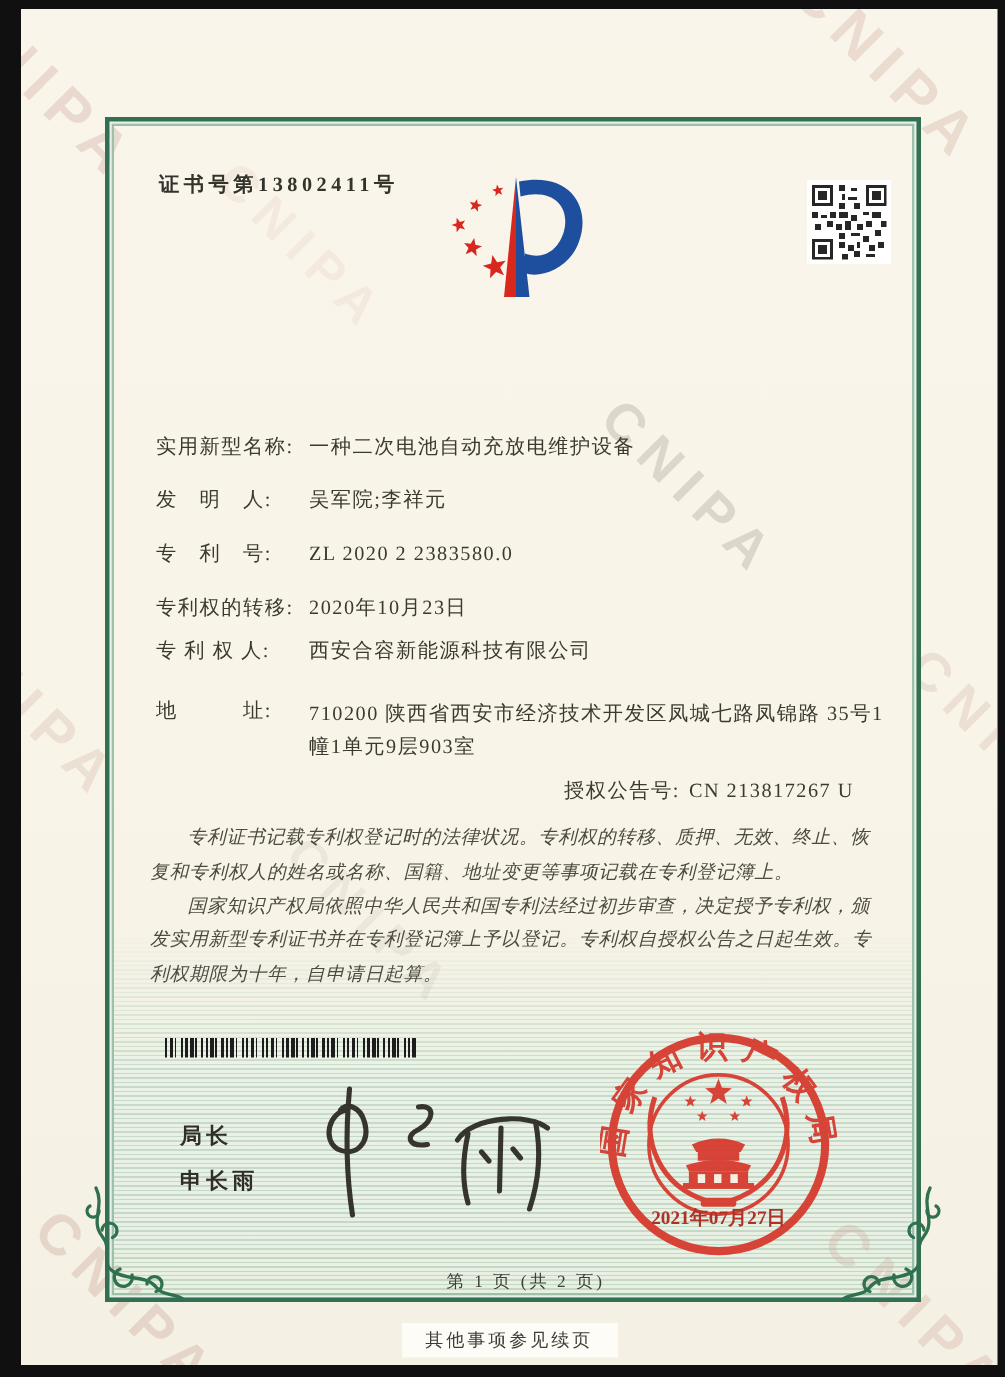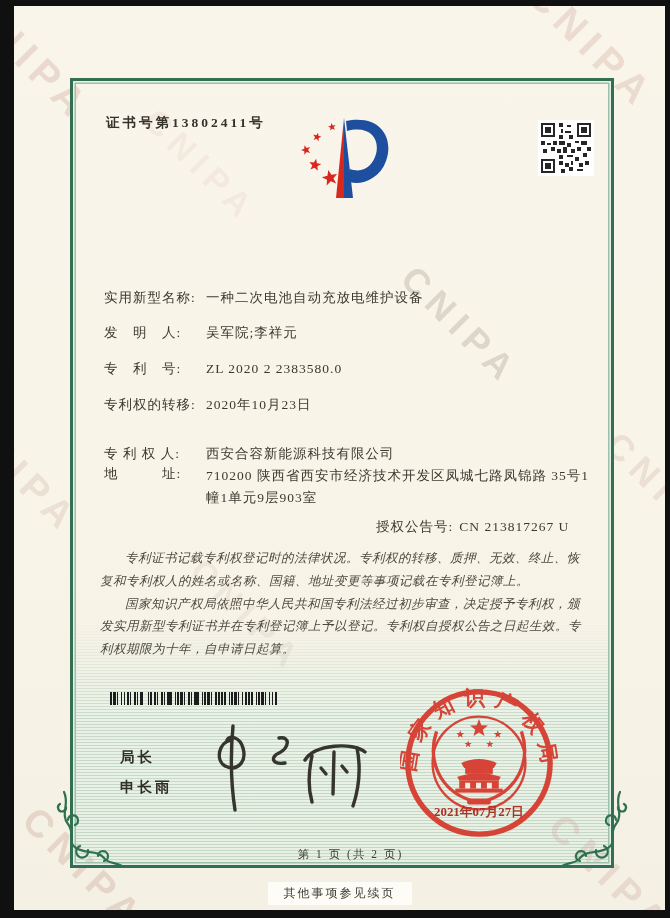--- a/index.html
+++ b/index.html
@@ -191,21 +191,21 @@
         </div>
         <div class="row" style="top:35px">
           <span class="lbl">发　明　人:</span><span class="val">吴军院;李祥元</span>
         </div>
         <div class="row" style="top:71px">
           <span class="lbl">专　利　号:</span><span class="val">ZL 2020 2 2383580.0</span>
         </div>
         <div class="row" style="top:107px">
           <span class="lbl">专利权的转移:</span><span class="val">2020年10月23日</span>
         </div>
-        <div class="row" style="top:156px">
+        <div class="row" style="top:136px">
           <span class="lbl">专 利 权 人:</span><span class="val">西安合容新能源科技有限公司</span>
         </div>
         <div class="row" style="top:176px">
           <span class="lbl" style="vertical-align:top">地　　　址:</span><span class="val-wrap">710200 陕西省西安市经济技术开发区凤城七路凤锦路 35号1幢1单元9层903室</span>
         </div>
         <div class="row" style="top:229px;width:480px">
           <span class="grant2">
             <span>授权公告号:</span><span class="val">CN 213817267 U</span>
           </span>
         </div>

